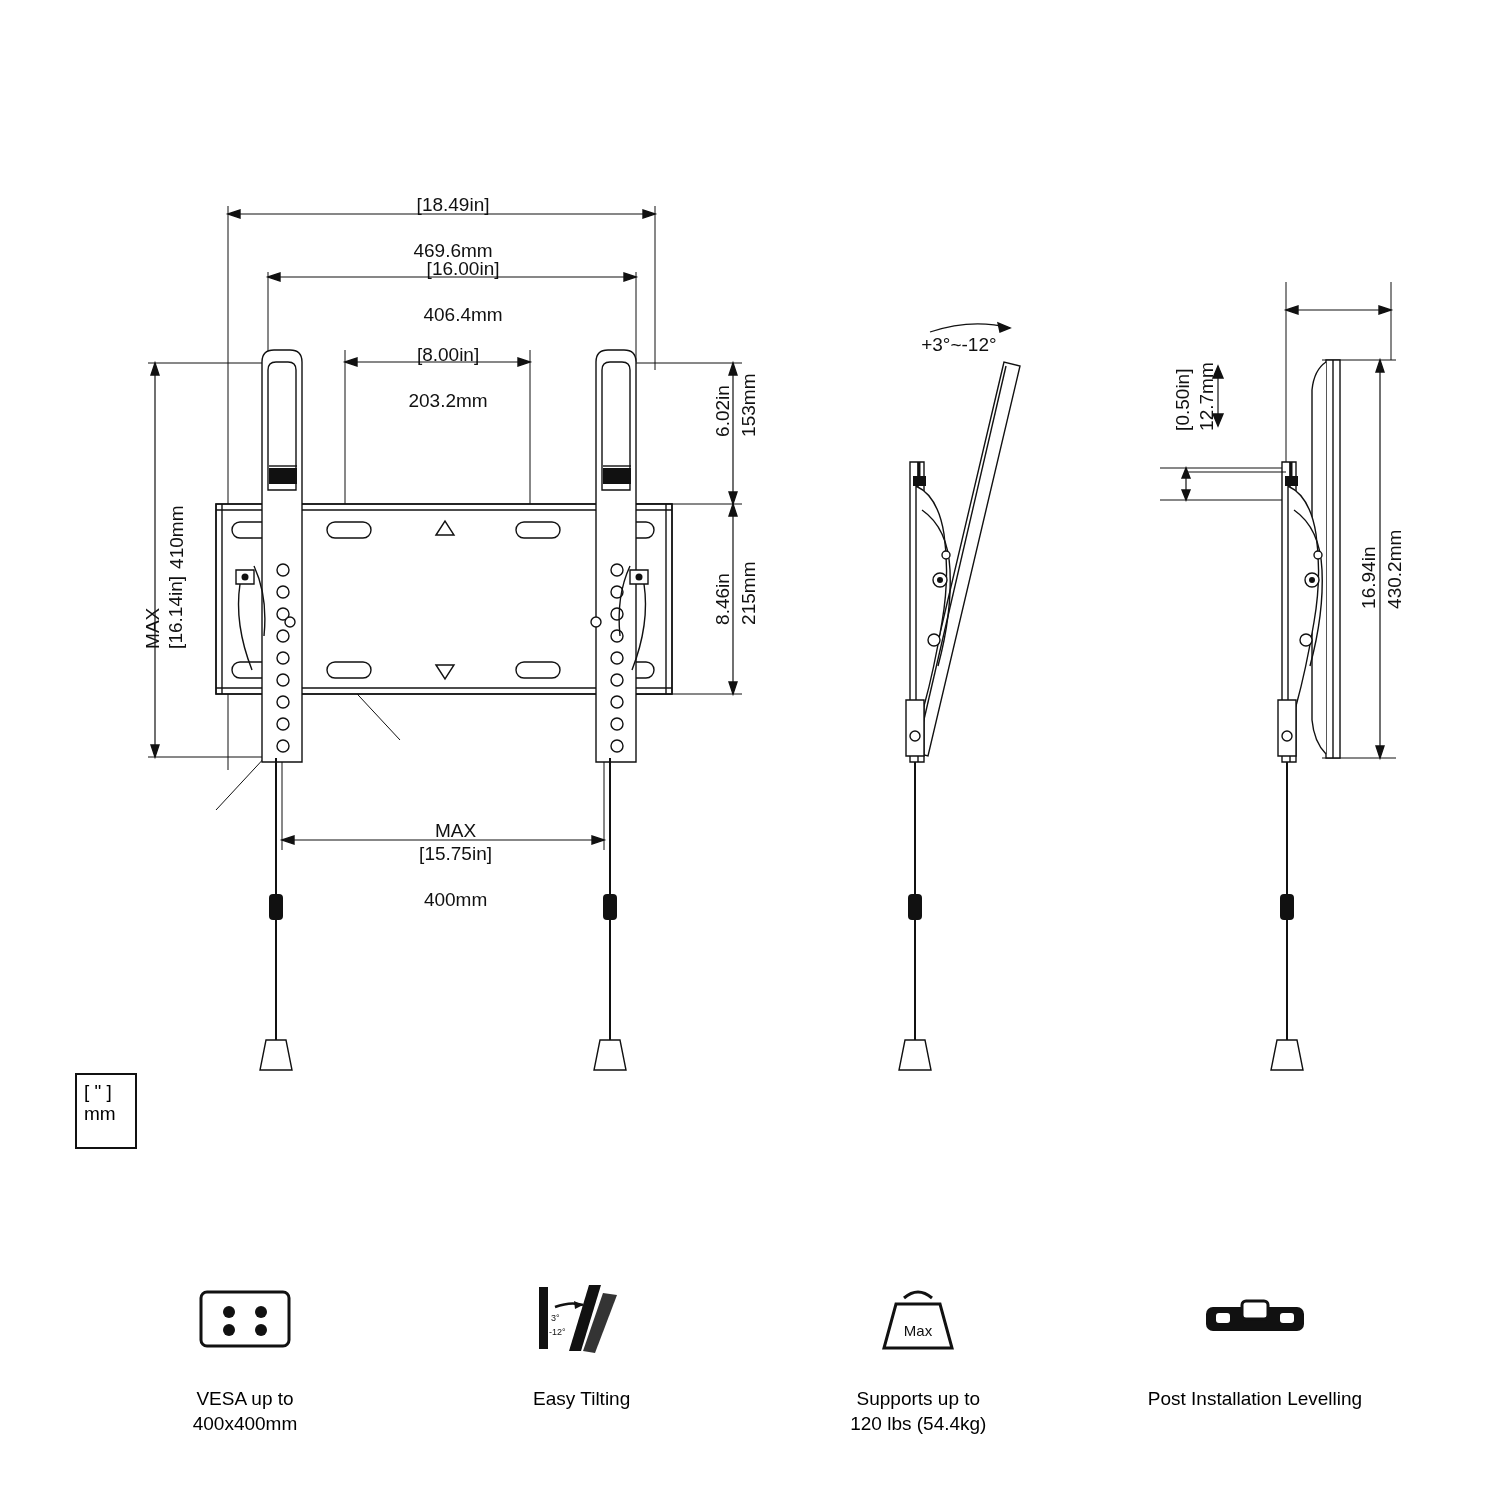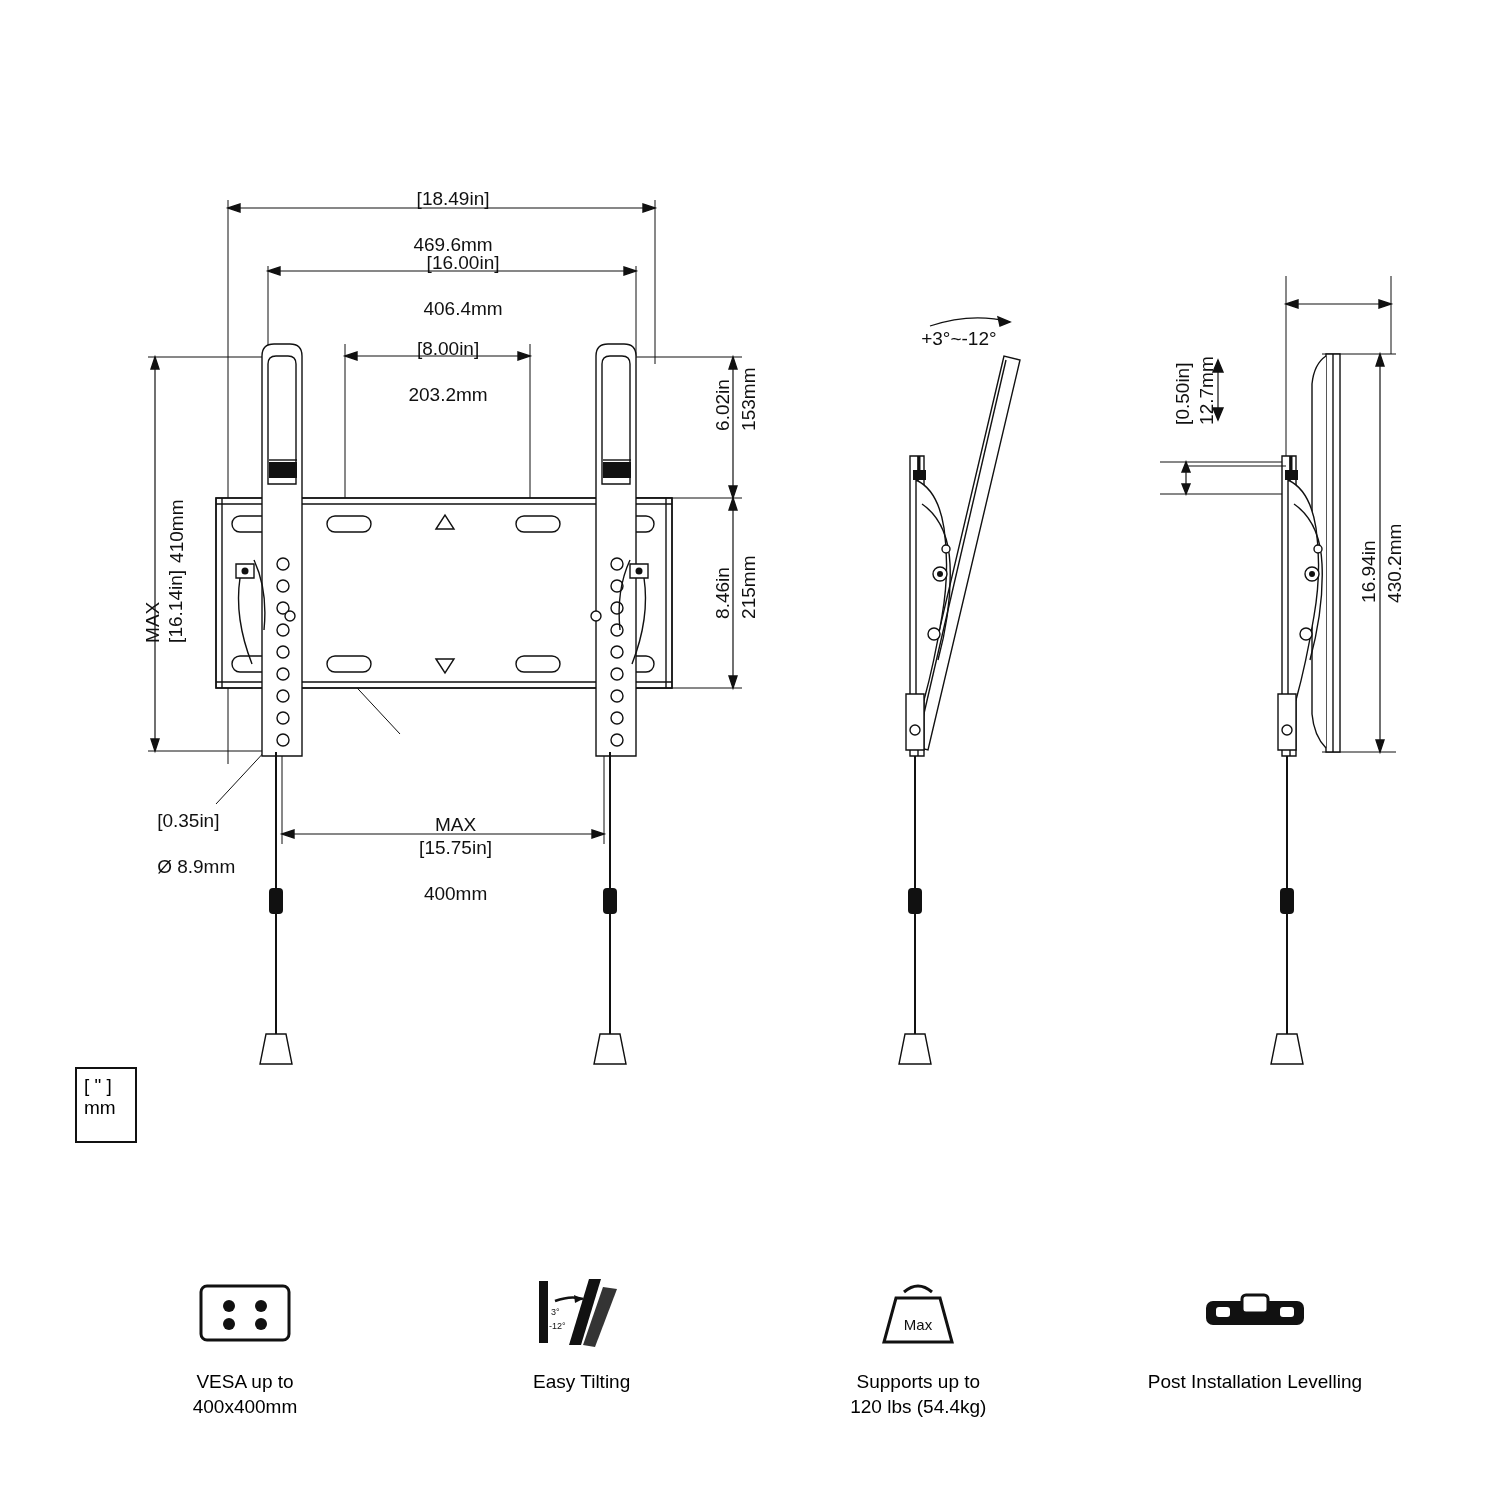--- a/index.html
+++ b/index.html
@@ -10,21 +10,21 @@
   body {
     width: 1500px;
     height: 1500px;
     position: relative;
     font-family: "Liberation Sans", sans-serif;
     color: #000000;
     overflow: hidden;
   }
   #stage {
     position: absolute;
-    left: 0; top: 4px;
+    left: 0; top: 10px;
     width: 1500px;
     height: 1269px;
   }
   svg.draw {
     position: absolute;
     left: 0; top: 0;
     width: 1500px;
     height: 1500px;
   }
   .dim-label {
@@ -56,21 +56,21 @@
     flex-direction: column;
     align-items: center;
   }
   .feature .ficon {
     height: 78px;
     display: flex;
     align-items: center;
     justify-content: center;
   }
   .feature .flabel {
-    margin-top: 17px;
+    margin-top: 28px;
     font-size: 19px;
     line-height: 25px;
     text-align: center;
     white-space: pre-line;
   }
   .units-box {
     position: absolute;
     left: 75px;
     top: 1063px;
     width: 62px;
@@ -342,24 +342,20 @@
 
   <div class="dim-label vert" style="left:688px; top:636px; transform:rotate(-90deg); width:150px; text-align:left;">
     <span>8.46in</span>
   </div>
   <div class="dim-label vert" style="left:714px; top:636px; transform:rotate(-90deg); width:150px; text-align:left;">
     <span>215mm</span>
   </div>
 
 
 
-  <div class="dim-label" style="left:136px; top:782px; width:135px; text-align:left;">
-    <span>[0.35in]</span><br>
-    <span>Ø 8.9mm</span>
-  </div>
 
   <div class="dim-label" style="left:330px; top:786px; width:230px;">
     <span>MAX</span>
     <span>[15.75in]</span><br>
     <span>400mm</span>
   </div>
 
   <div class="dim-label" style="left:900px; top:300px; width:130px; text-align:left;">
     <span>+3°~-12°</span>
   </div>

